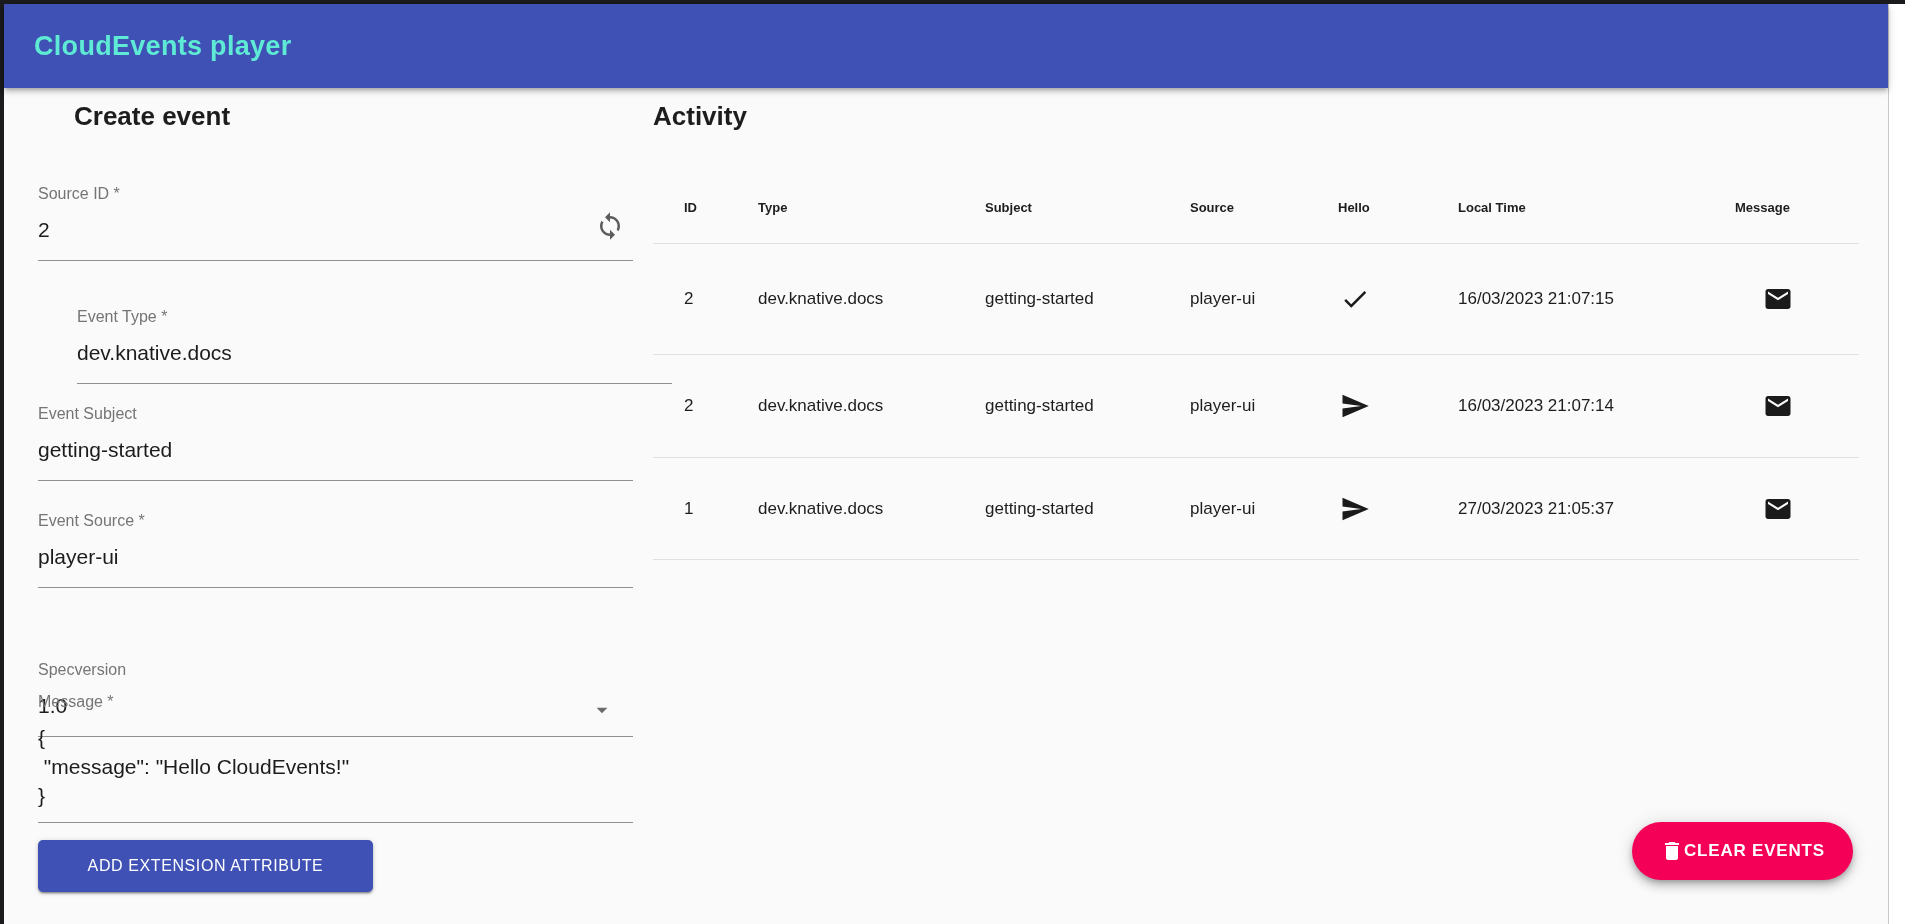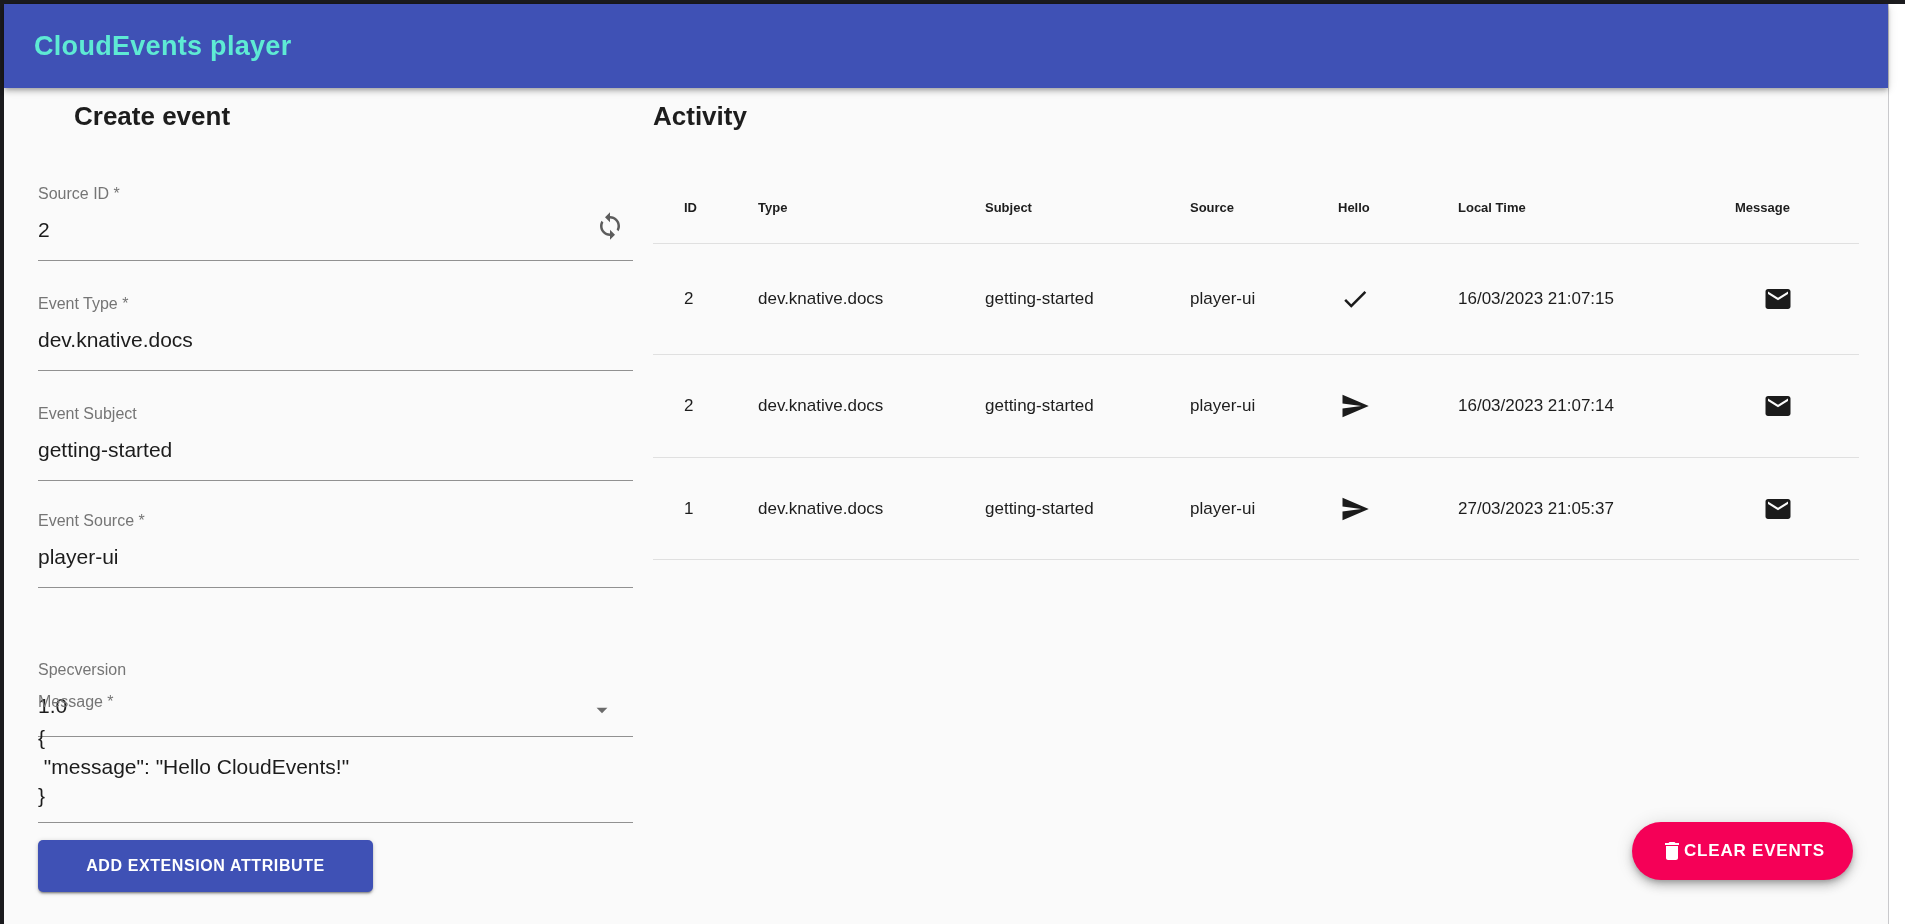--- a/index.html
+++ b/index.html
@@ -28,21 +28,21 @@
   .field { position:absolute; left:34px; width:595px; }
   .f-label { position:absolute; left:0; top:0; font-size:16px; color:#757575; }
   .f-value { position:absolute; left:0; top:30px; font-size:21px; color:#1c1c1c; line-height:29px; white-space:pre-wrap; }
   .f-underline { position:absolute; left:0; width:595px; border-bottom:1px solid rgba(0,0,0,.42); }
   .u-std .f-underline { top:75px; }
   .u-msg .f-underline { top:129px; }
   .f-trailing { position:absolute; }
 
   .btn-row { position:absolute; left:34px; top:836px; display:flex; gap:6px; }
   .btn { height:52px; background:#3f51b5; color:#fff; border:none; border-radius:5px;
-         font-family:"Liberation Sans", sans-serif; font-size:16px; font-weight:700; letter-spacing:.6px;
+         font-family:"Liberation Sans", sans-serif; font-size:16px; font-weight:400; letter-spacing:.6px;
          display:flex; align-items:center; justify-content:center; white-space:nowrap; cursor:pointer;
          box-shadow:0 3px 1px -2px rgba(0,0,0,.2), 0 2px 2px 0 rgba(0,0,0,.2), 0 1px 5px 0 rgba(0,0,0,.18); }
   .btn-add  { width:335px; }
   .btn-send { width:176px; }
 
   
   .table { position:absolute; left:649px; top:168px; width:1206px; }
   .t-head, .t-row { display:grid; grid-template-columns:74px 227px 205px 148px 120px 277px 124px;
                     padding-left:31px; align-items:center; border-bottom:1px solid #e0e0e0; }
   .t-head { height:72px; font-size:13px; font-weight:600; color:#1d1d1d; }
@@ -82,21 +82,21 @@
     <div class="f-label">Source ID *</div>
     <div class="f-value">2</div>
     <span class="f-trailing" style="right:8px; top:26px;">
       <svg width="30" height="30" viewBox="0 0 24 24" fill="#5c5c5c">
           <path d="M12 4V1L8 5l4 4V6c3.31 0 6 2.69 6 6 0 1.01-.25 1.97-.7 2.8l1.46 1.46C19.54 15.03 20 13.57 20 12c0-4.42-3.58-8-8-8zm0 14c-3.31 0-6-2.69-6-6 0-1.01.25-1.97.7-2.8L5.24 7.74C4.46 8.97 4 10.43 4 12c0 4.42 3.58 8 8 8v3l4-4-4-4v3z"></path>
         </svg>
     </span>
     <div class="f-underline"></div>
   </div>
 
-  <div class="field u-std" style="top:291px; height:80px;">
+  <div class="field u-std" style="top:304px; height:80px;margin-left:39px;">
     <div class="f-label">Event Type *</div>
     <div class="f-value">dev.knative.docs</div>
     <div class="f-underline"></div>
   </div>
 
   <div class="field u-std" style="top:401px; height:80px;">
     <div class="f-label">Event Subject</div>
     <div class="f-value">getting-started</div>
     <div class="f-underline"></div>
   </div>

